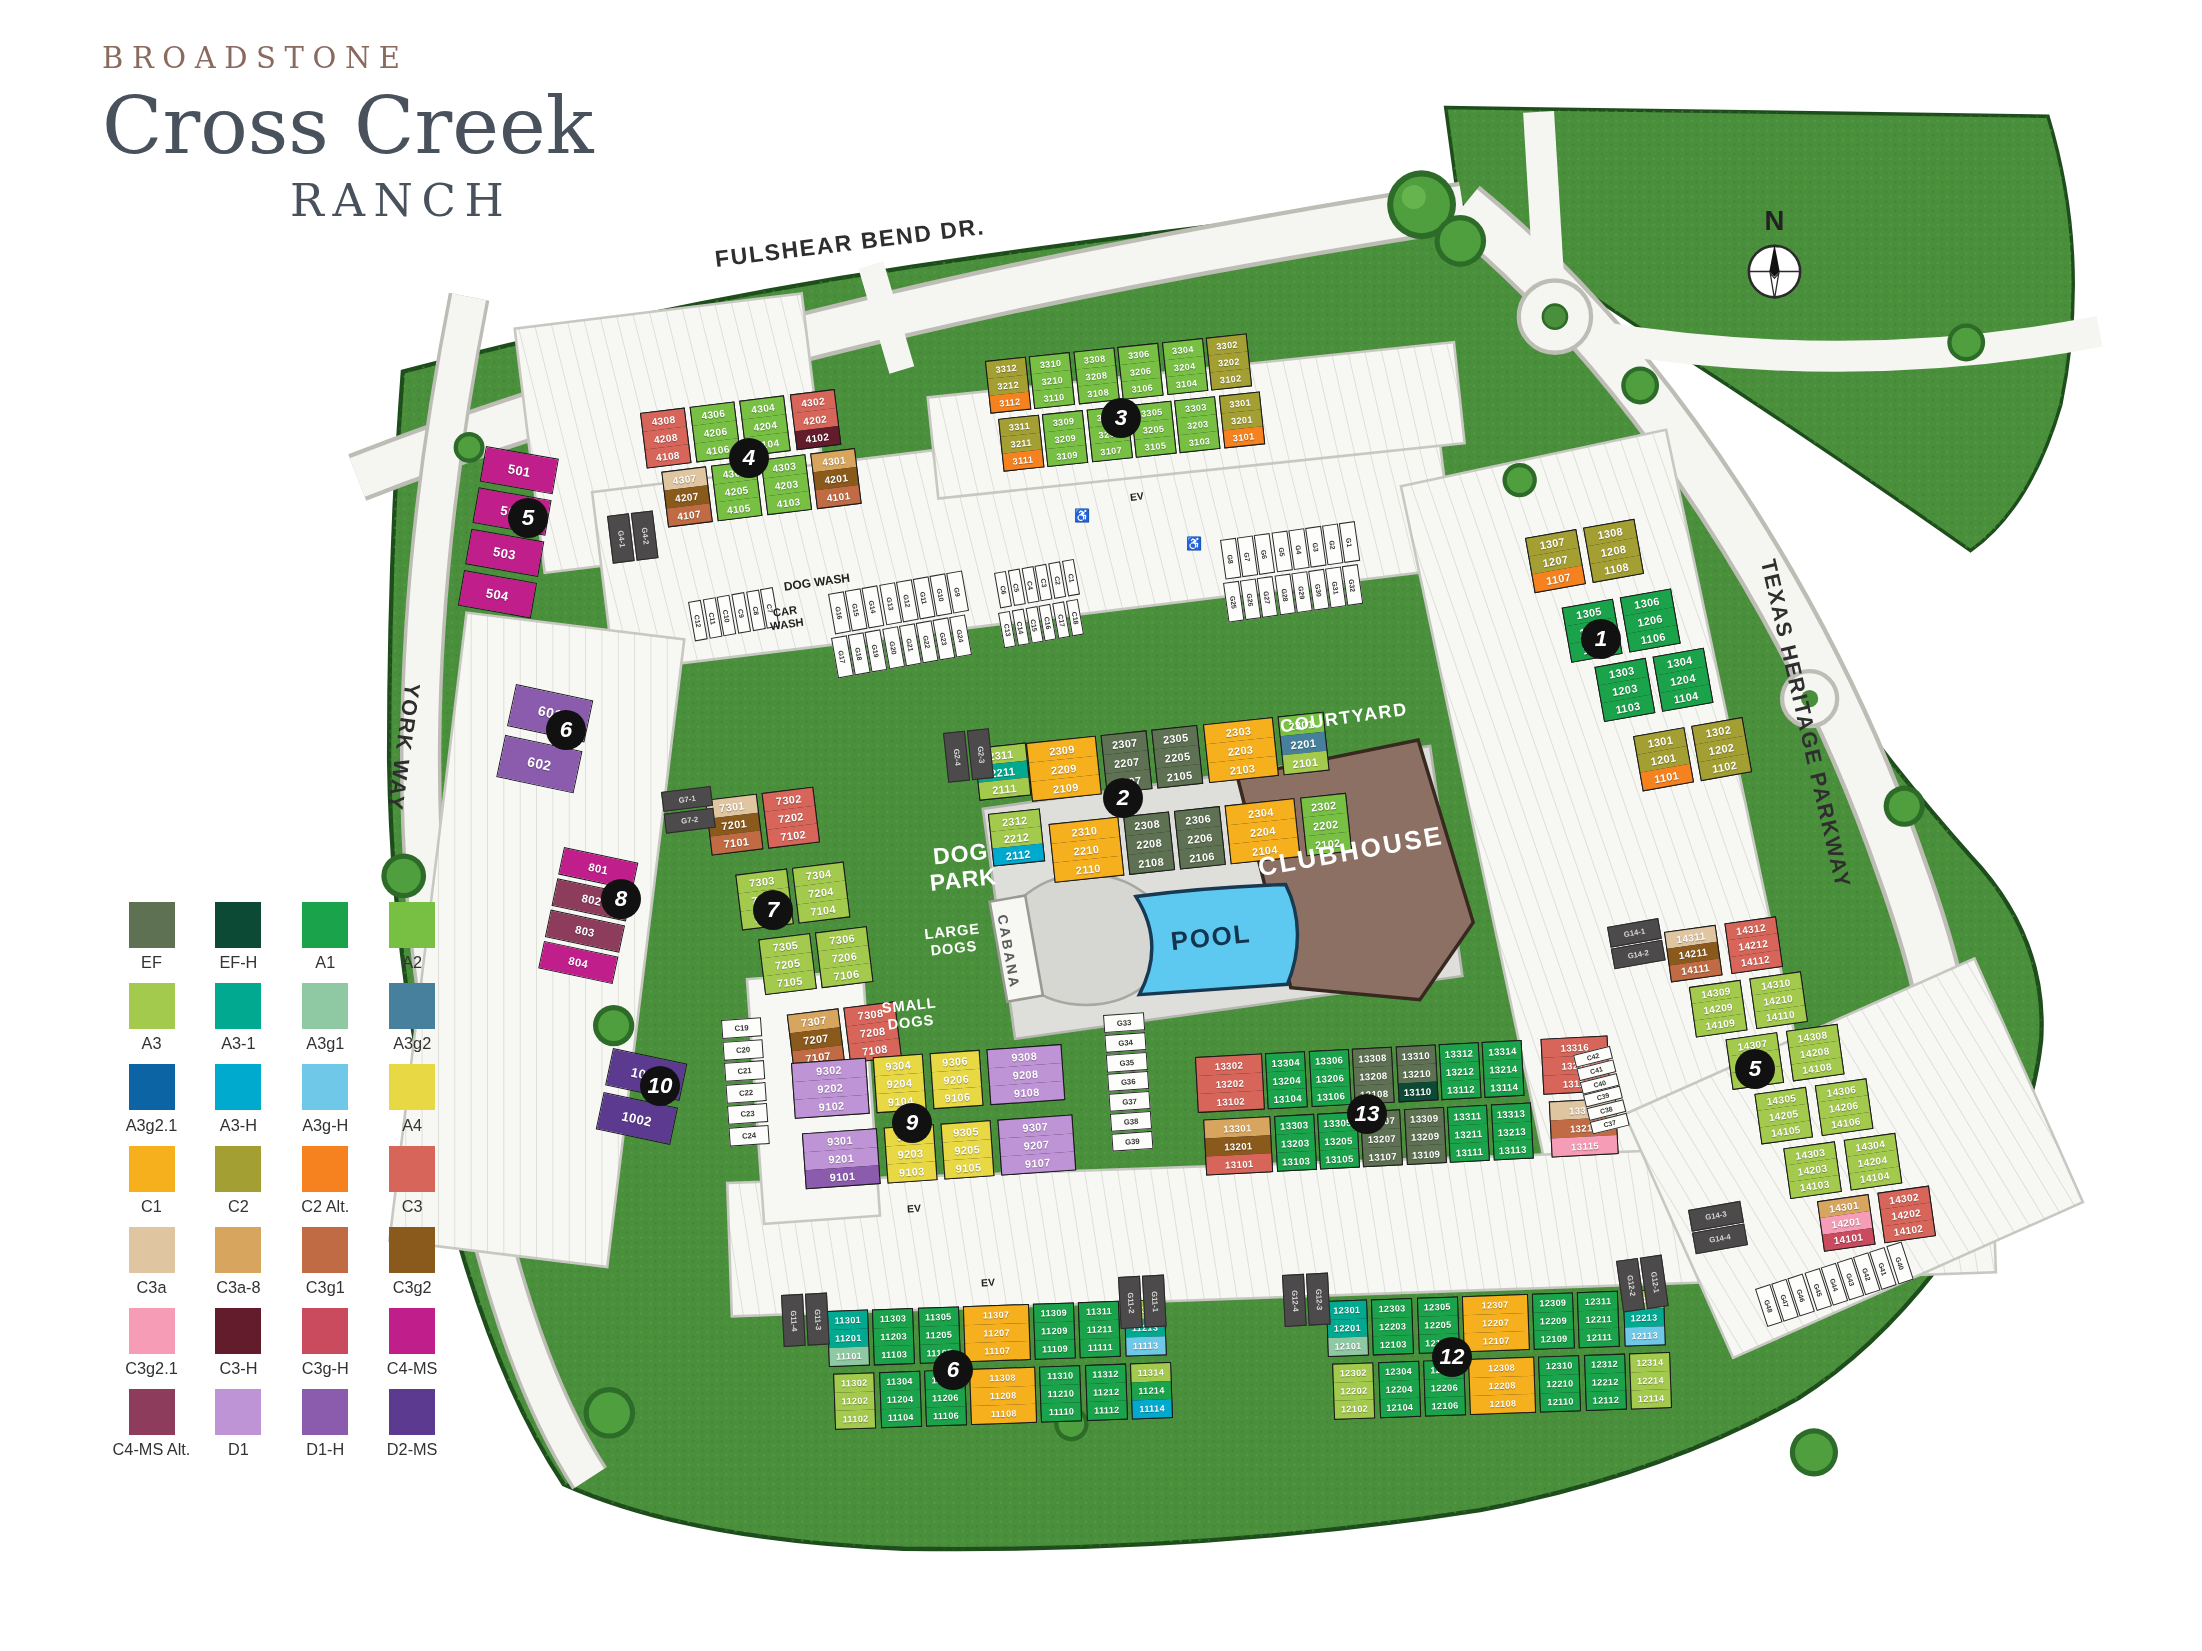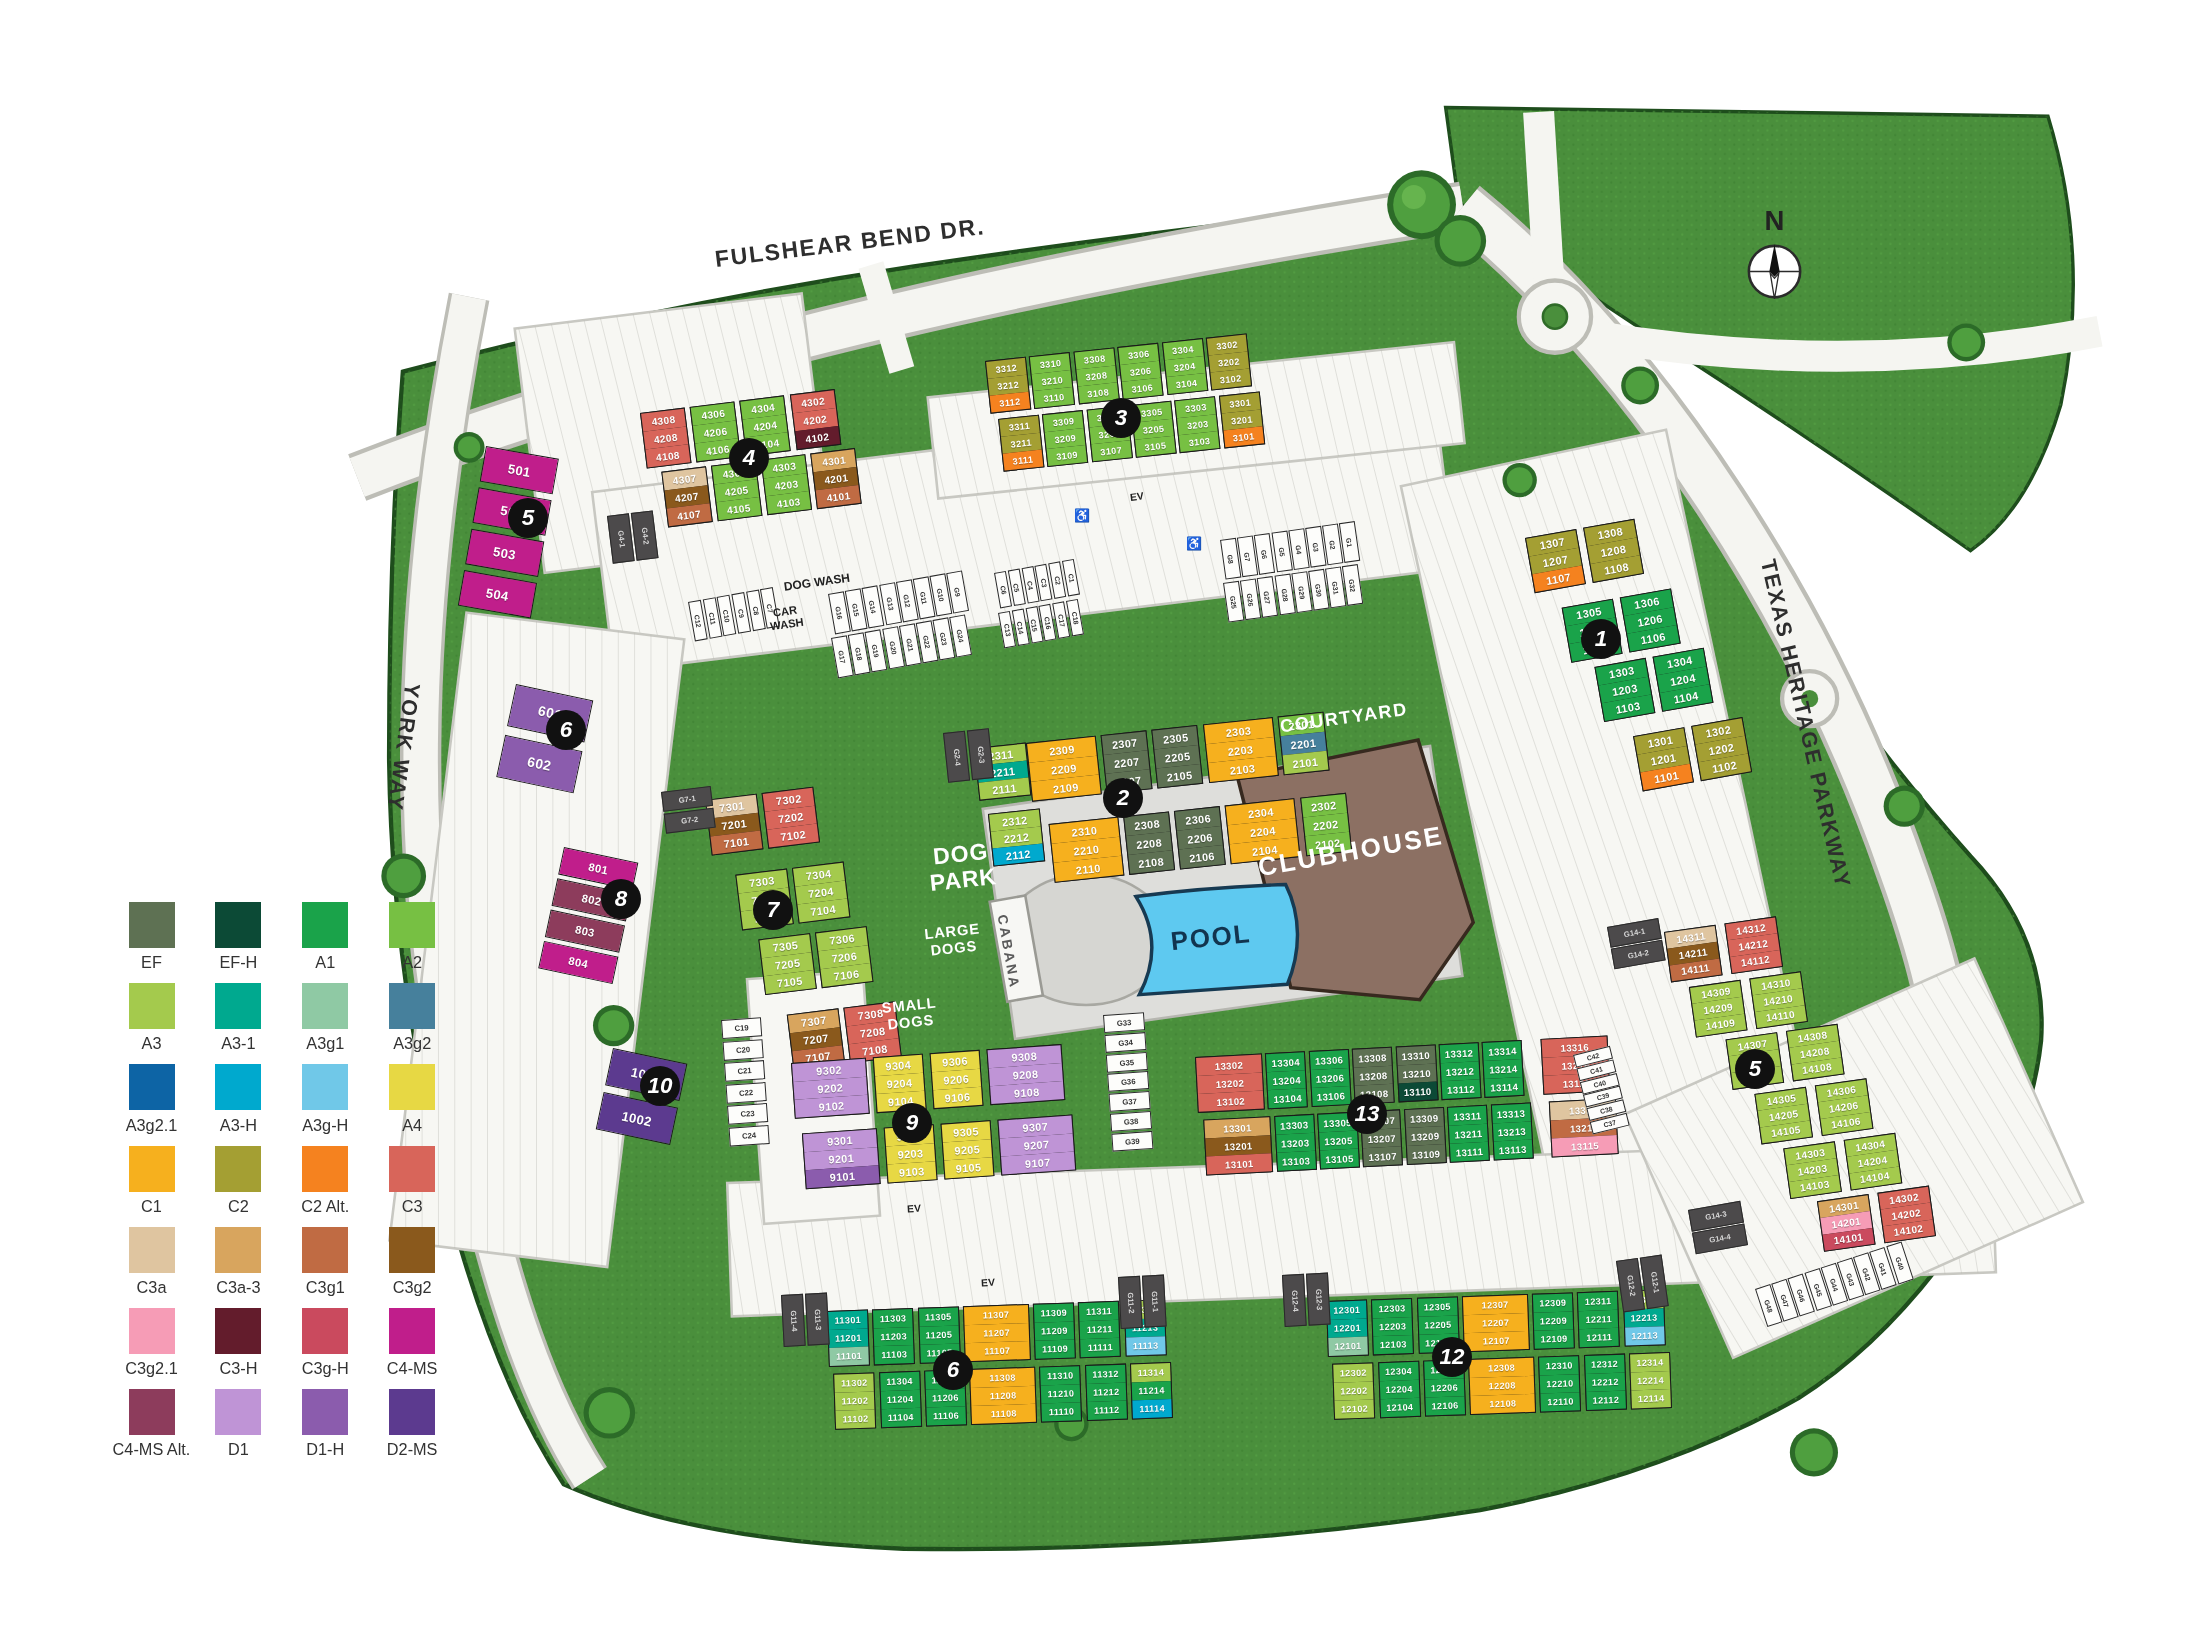--- a/index.html
+++ b/index.html
@@ -1256,20 +1256,25 @@
       <div class="mlabel" style="left: 1137px; top: 497px; font-size: 10.3px; color: rgb(34, 34, 34); letter-spacing: 0px; transform: translate(-50%, -50%) rotate(-7deg);">EV</div>
       <div class="mlabel" style="left: 914px; top: 1209px; font-size: 10.3px; color: rgb(34, 34, 34); letter-spacing: 0px; transform: translate(-50%, -50%) rotate(-3deg);">EV</div>
       <div class="mlabel" style="left: 988px; top: 1283px; font-size: 10.3px; color: rgb(34, 34, 34); letter-spacing: 0px; transform: translate(-50%, -50%) rotate(-3deg);">EV</div>
       <div class="mlabel" style="left: 1082px; top: 516px; font-size: 13px; color: rgb(34, 34, 34); letter-spacing: 0px; transform: translate(-50%, -50%) rotate(0deg);">♿</div>
       <div class="mlabel" style="left: 1194px; top: 544px; font-size: 13px; color: rgb(34, 34, 34); letter-spacing: 0px; transform: translate(-50%, -50%) rotate(0deg);">♿</div>
       <div class="street" style="left: 850px; top: 243px; font-size: 23px; transform: translate(-50%, -50%) rotate(-7deg);">FULSHEAR BEND DR.</div>
       <div class="street" style="left: 403px; top: 747px; font-size: 21.5px; transform: translate(-50%, -50%) rotate(98deg);">YORK WAY</div>
       <div class="street" style="left: 1805px; top: 724px; font-size: 21.5px; transform: translate(-50%, -50%) rotate(77deg);">TEXAS HERITAGE PARKWAY</div>
     </div>
 
+  <div class="title-block">
+    <div class="title-brand">BROADSTONE</div>
+    <div class="title-name">Cross Creek</div>
+    <div class="title-suffix">RANCH</div>
+  </div>
 
   <div id="legend">
       <div class="lg-item">
         <div class="lg-swatch" style="background: rgb(94, 113, 83);"></div>
         <div class="lg-label">EF</div>
       </div>
       <div class="lg-item">
         <div class="lg-swatch" style="background: rgb(12, 74, 54);"></div>
         <div class="lg-label">EF-H</div>
       </div>
@@ -1328,21 +1333,21 @@
       <div class="lg-item">
         <div class="lg-swatch" style="background: rgb(216, 101, 90);"></div>
         <div class="lg-label">C3</div>
       </div>
       <div class="lg-item">
         <div class="lg-swatch" style="background: rgb(223, 197, 160);"></div>
         <div class="lg-label">C3a</div>
       </div>
       <div class="lg-item">
         <div class="lg-swatch" style="background: rgb(216, 165, 94);"></div>
-        <div class="lg-label">C3a-3</div>
+        <div class="lg-label">C3a-8</div>
       </div>
       <div class="lg-item">
         <div class="lg-swatch" style="background: rgb(192, 107, 67);"></div>
         <div class="lg-label">C3g1</div>
       </div>
       <div class="lg-item">
         <div class="lg-swatch" style="background: rgb(138, 89, 28);"></div>
         <div class="lg-label">C3g2</div>
       </div>
       <div class="lg-item">

